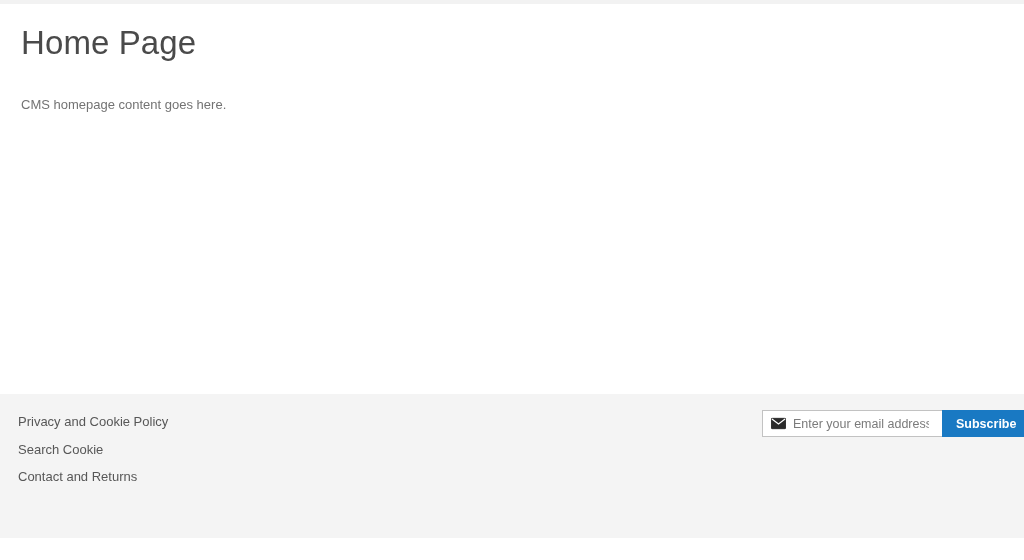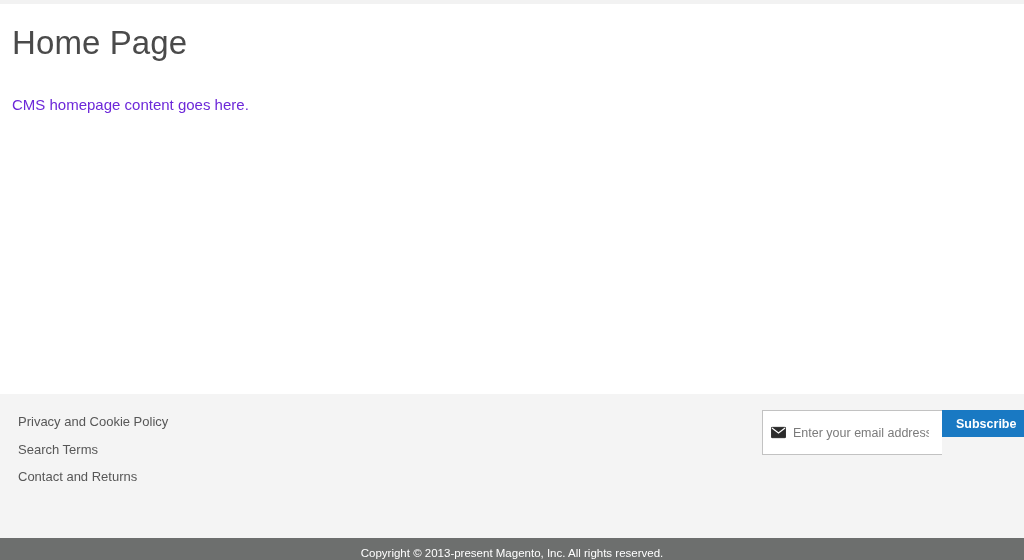--- a/index.html
+++ b/index.html
@@ -27,39 +27,39 @@
     background: #f2f2f2;
   }
 
   
   .main {
     position: absolute;
     top: 4px; left: 0;
     width: 1024px;
     height: 390px;
     background: #ffffff;
-    padding: 0 12px;
+    padding: 0 21px;
   }
 
   .page-title {
     margin: 0;
     padding-top: 18px;
     font-size: 33px;
     line-height: 42px;
     font-weight: 300;
     color: #4a4a4a;
     letter-spacing: 0.1px;
   }
 
   .cms-content {
     margin: 0;
     padding-top: 32px;
-    font-size: 15px;
+    font-size: 13px;
     line-height: 17px;
-    color: #6d28d9;
+    color: #737373;
   }
 
   
   .footer {
     position: absolute;
     top: 394px; left: 0;
     width: 1024px;
     height: 144px;
     background: #f4f4f4;
   }
@@ -85,21 +85,21 @@
     position: absolute;
     top: 16px;
     left: 762px;
     display: flex;
     align-items: stretch;
     height: 27px;
   }
   .newsletter-field {
     position: relative;
     width: 180px;
-    height: 45px;
+    height: 27px;
     background: #ffffff;
     border: 1px solid #c2c2c2;
     border-right: none;
     display: flex;
     align-items: center;
   }
   .envelope-icon {
     margin-left: 8px;
     width: 15px;
     height: 15px;
@@ -162,37 +162,34 @@
     <p class="cms-content">CMS homepage content goes here.</p>
   </div>
 
   <div class="footer">
 
     <ul class="footer-links">
       <li>
         <a href="#">Privacy and Cookie Policy</a>
       </li>
       <li>
-        <a href="#">Search Terms</a>
+        <a href="#">Search Cookie</a>
       </li>
       <li>
         <a href="#">Contact and Returns</a>
       </li>
     </ul>
 
     <div class="newsletter">
       <div class="newsletter-field">
         <svg class="envelope-icon" viewBox="0 0 16 16">
           <rect x="0.5" y="2.5" width="15" height="11" rx="0.5" fill="#2b2b2b" stroke="#2b2b2b"></rect>
           <path d="M1 3.2 L8 8.6 L15 3.2" fill="none" stroke="#ffffff" stroke-width="1.3"></path>
         </svg>
         <input class="newsletter-input" type="text" placeholder="Enter your email address" style="">
       </div>
       <button class="subscribe-btn">Subscribe</button>
     </div>
 
   </div>
 
-  <div class="copyright-bar">
-    <small class="copyright-text">Copyright © 2013-present Magento, Inc. All rights reserved.</small>
-  </div>
 
 </div>
 
 </body></html>

